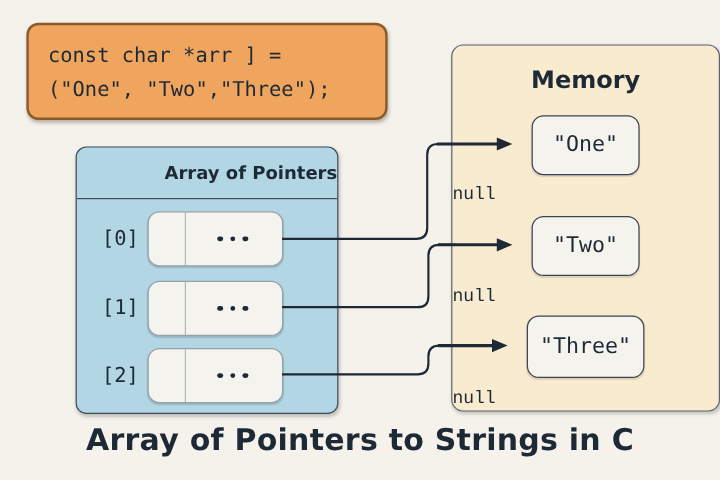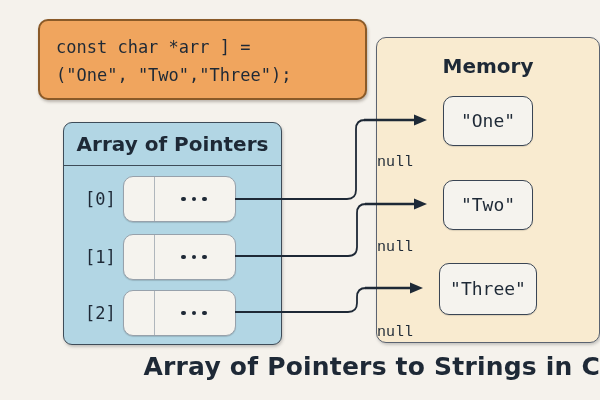--- a/index.html
+++ b/index.html
@@ -4,41 +4,41 @@
 <style>
   html,body{margin:0;padding:0;}
   .stage{
     position:relative; width:600px; height:400px; overflow:hidden;
     background:var(--background,#f5f2ec);
     font-family:"DejaVu Sans", sans-serif;
     color:var(--ink,#1e2936);
   }
   
   .code-box{
-    position:absolute; left:38px; top:19px; width:329px; height:81px;
+    position:absolute; left:22px; top:19px; width:301px; height:81px;
     box-sizing:border-box; background:var(--code-fill,#f0a55e);
     border:2px solid var(--code-border,#8a5a28); border-radius:10px;
     padding:12px 0 12px 16px;
     box-shadow:1px 2px 3px rgba(80,70,60,.35);
   }
   .code-line{
     font-family:"DejaVu Sans Mono", monospace;
     font-size:17px; line-height:28px; white-space:pre;
     color:var(--ink,#1e2936);
   }
   
   .array-box{
     position:absolute; left:63px; top:122px; width:219px; height:223px;
     box-sizing:border-box; background:var(--array-fill,#b2d6e4);
     border:1.5px solid var(--array-border,#3e4c58); border-radius:9px;
     box-shadow:1px 2px 3px rgba(80,80,80,.3);
   }
   .array-header{
-    height:42px; line-height:42px; text-align:center;
-    font-weight:700; font-size:20px;
+    height:42px; line-height:42px; text-align:right;
+    font-weight:700; font-size:15px;
     border-bottom:1.5px solid var(--array-border,#3e4c58);
   }
   .array-row{
     position:absolute; left:0; width:100%; height:46px;
     display:flex; align-items:center; padding-left:21px; box-sizing:border-box; gap:7px;
   }
   .row-0{top:53px;} .row-1{top:111px;} .row-2{top:167px;}
   .idx{
     font-family:"DejaVu Sans Mono", monospace; font-size:17px;
   }
@@ -82,21 +82,21 @@
   .str-1{top:58px; width:90px;}
   .str-2{top:142px; width:90px;}
   .str-3{top:225px; width:98px; height:52px; line-height:49px;}
   .null-label{
     position:absolute; left:0; right:0; text-align:left;
     font-family:Liberation Mono, monospace; font-size:15px; height:20px; line-height:20px;
   }
   .null-1{top:115px;} .null-2{top:200px;} .null-3{top:285px;}
   
   .caption{
-    position:absolute; left:0; right:0; top:352px; text-align:right;
+    position:absolute; left:0; right:0; top:352px; text-align:center;
     font-weight:700; font-size:25px; letter-spacing:.2px;
     color:var(--ink,#1e2936);
   }
   
   .arrows{
     position:absolute; left:0; top:0; width:600px; height:400px;
     pointer-events:none;
   }
   .arrows .elbow{fill:none; stroke:var(--ink,#1e2936); stroke-width:1.8px;}
   .arrows .shaft{fill:none; stroke:var(--ink,#1e2936); stroke-width:2.6px;}

